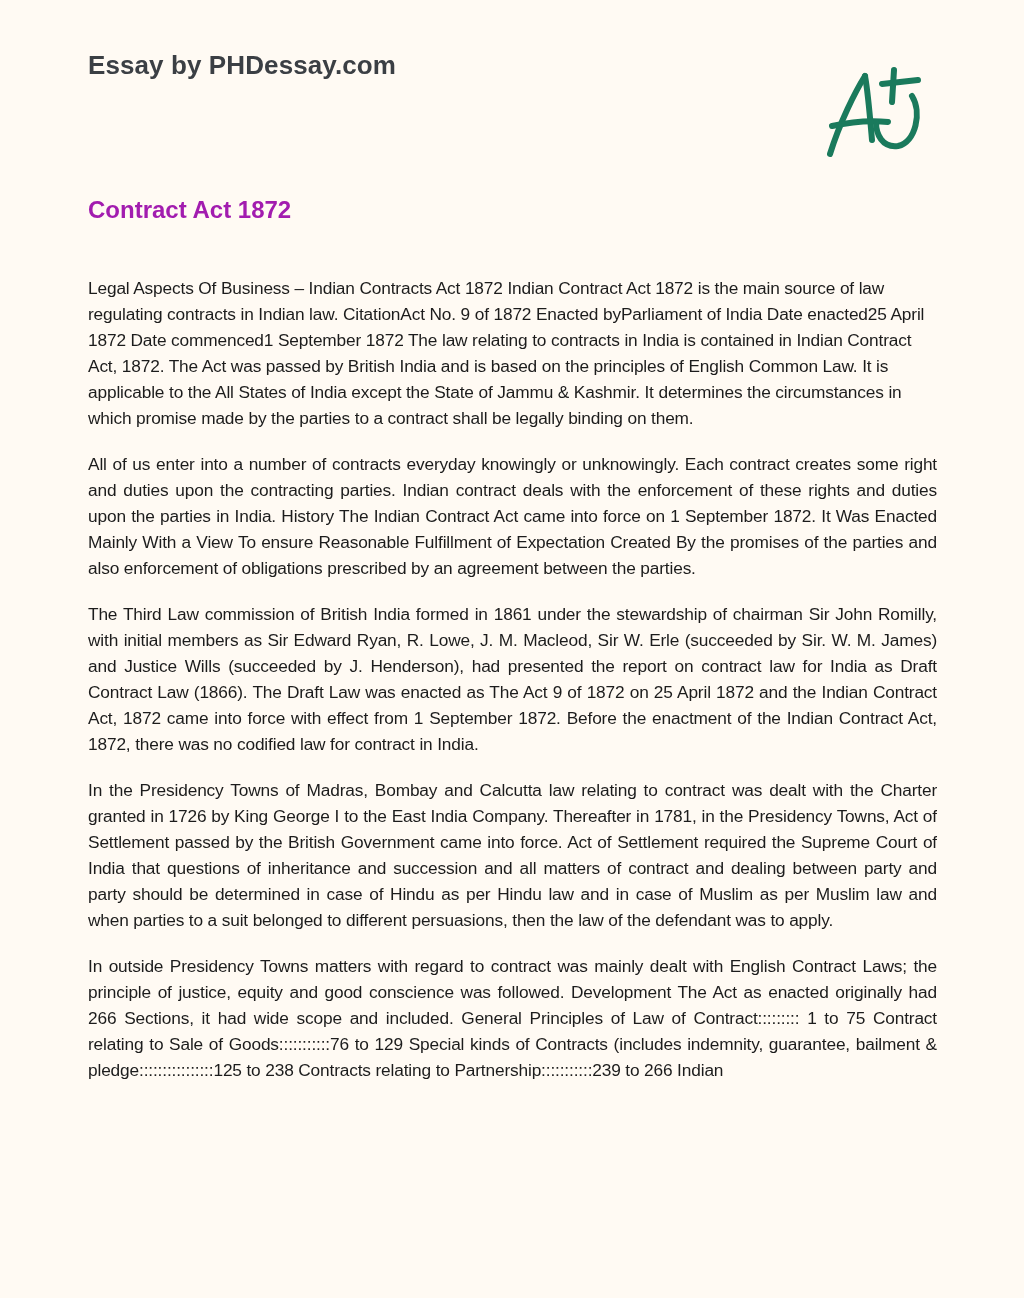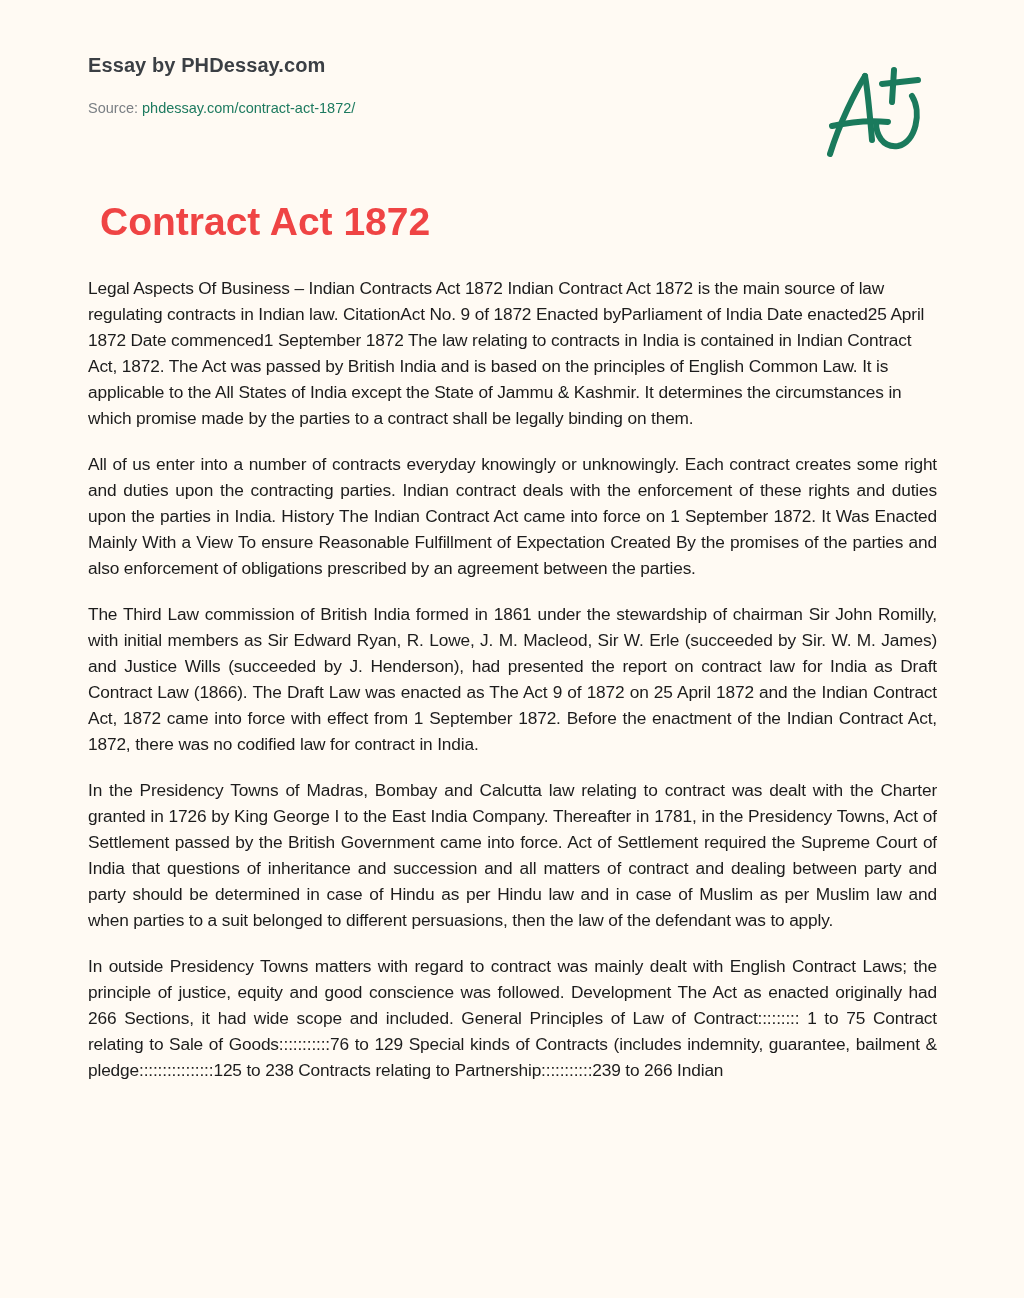--- a/index.html
+++ b/index.html
@@ -15,21 +15,21 @@
       font-family: "Liberation Sans", "DejaVu Sans", sans-serif;
       color: #1c1c1c;
     }
     .header {
       position: absolute;
       left: 88px;
       top: 48px;
       width: 600px;
     }
     .site-title {
-      font-size: 20px;
+      font-size: 26px;
       font-weight: bold;
       color: #3b3f44;
       letter-spacing: 0.1px;
       line-height: 34px;
       margin: 0;
     }
     .source-line {
       margin-top: 16px;
       font-size: 14.5px;
       line-height: 20px;
@@ -43,24 +43,24 @@
       position: absolute;
       left: 820px;
       top: 62px;
       width: 110px;
       height: 100px;
     }
     .page-title {
       position: absolute;
       left: 88px;
       top: 190px;
-      margin: 12px;
-      font-size: 39px;
+      margin: 0;
+      font-size: 24px;
       font-weight: bold;
-      color: #ef4444;
+      color: #a21caf;
       line-height: 40px;
     }
     .essay {
       position: absolute;
       left: 88px;
       top: 271px;
       width: 849px;
       height: 980px;
       overflow: hidden;
     }
@@ -74,23 +74,20 @@
     }
     .essay p:first-child {
       text-align: left;
     }
   </style>
 </head>
 <body>
 
 <div class="header">
   <h2 class="site-title">Essay by PHDessay.com</h2>
-  <div class="source-line">
-    <span>Source: </span><a class="source-link">phdessay.com/contract-act-1872/</a>
-  </div>
 </div>
 
 <div class="logo">
   <svg width="110" height="100" viewBox="0 0 110 100" fill="none" stroke="#1a7a5c" stroke-width="6" stroke-linecap="round" stroke-linejoin="round">
 
     <path d="M10 92 C 20 60, 35 30, 45 14"></path>
 
     <path d="M45 14 C 48 30, 50 55, 52 78"></path>
 
     <path d="M12 64 C 30 60, 50 58, 68 60"></path>

